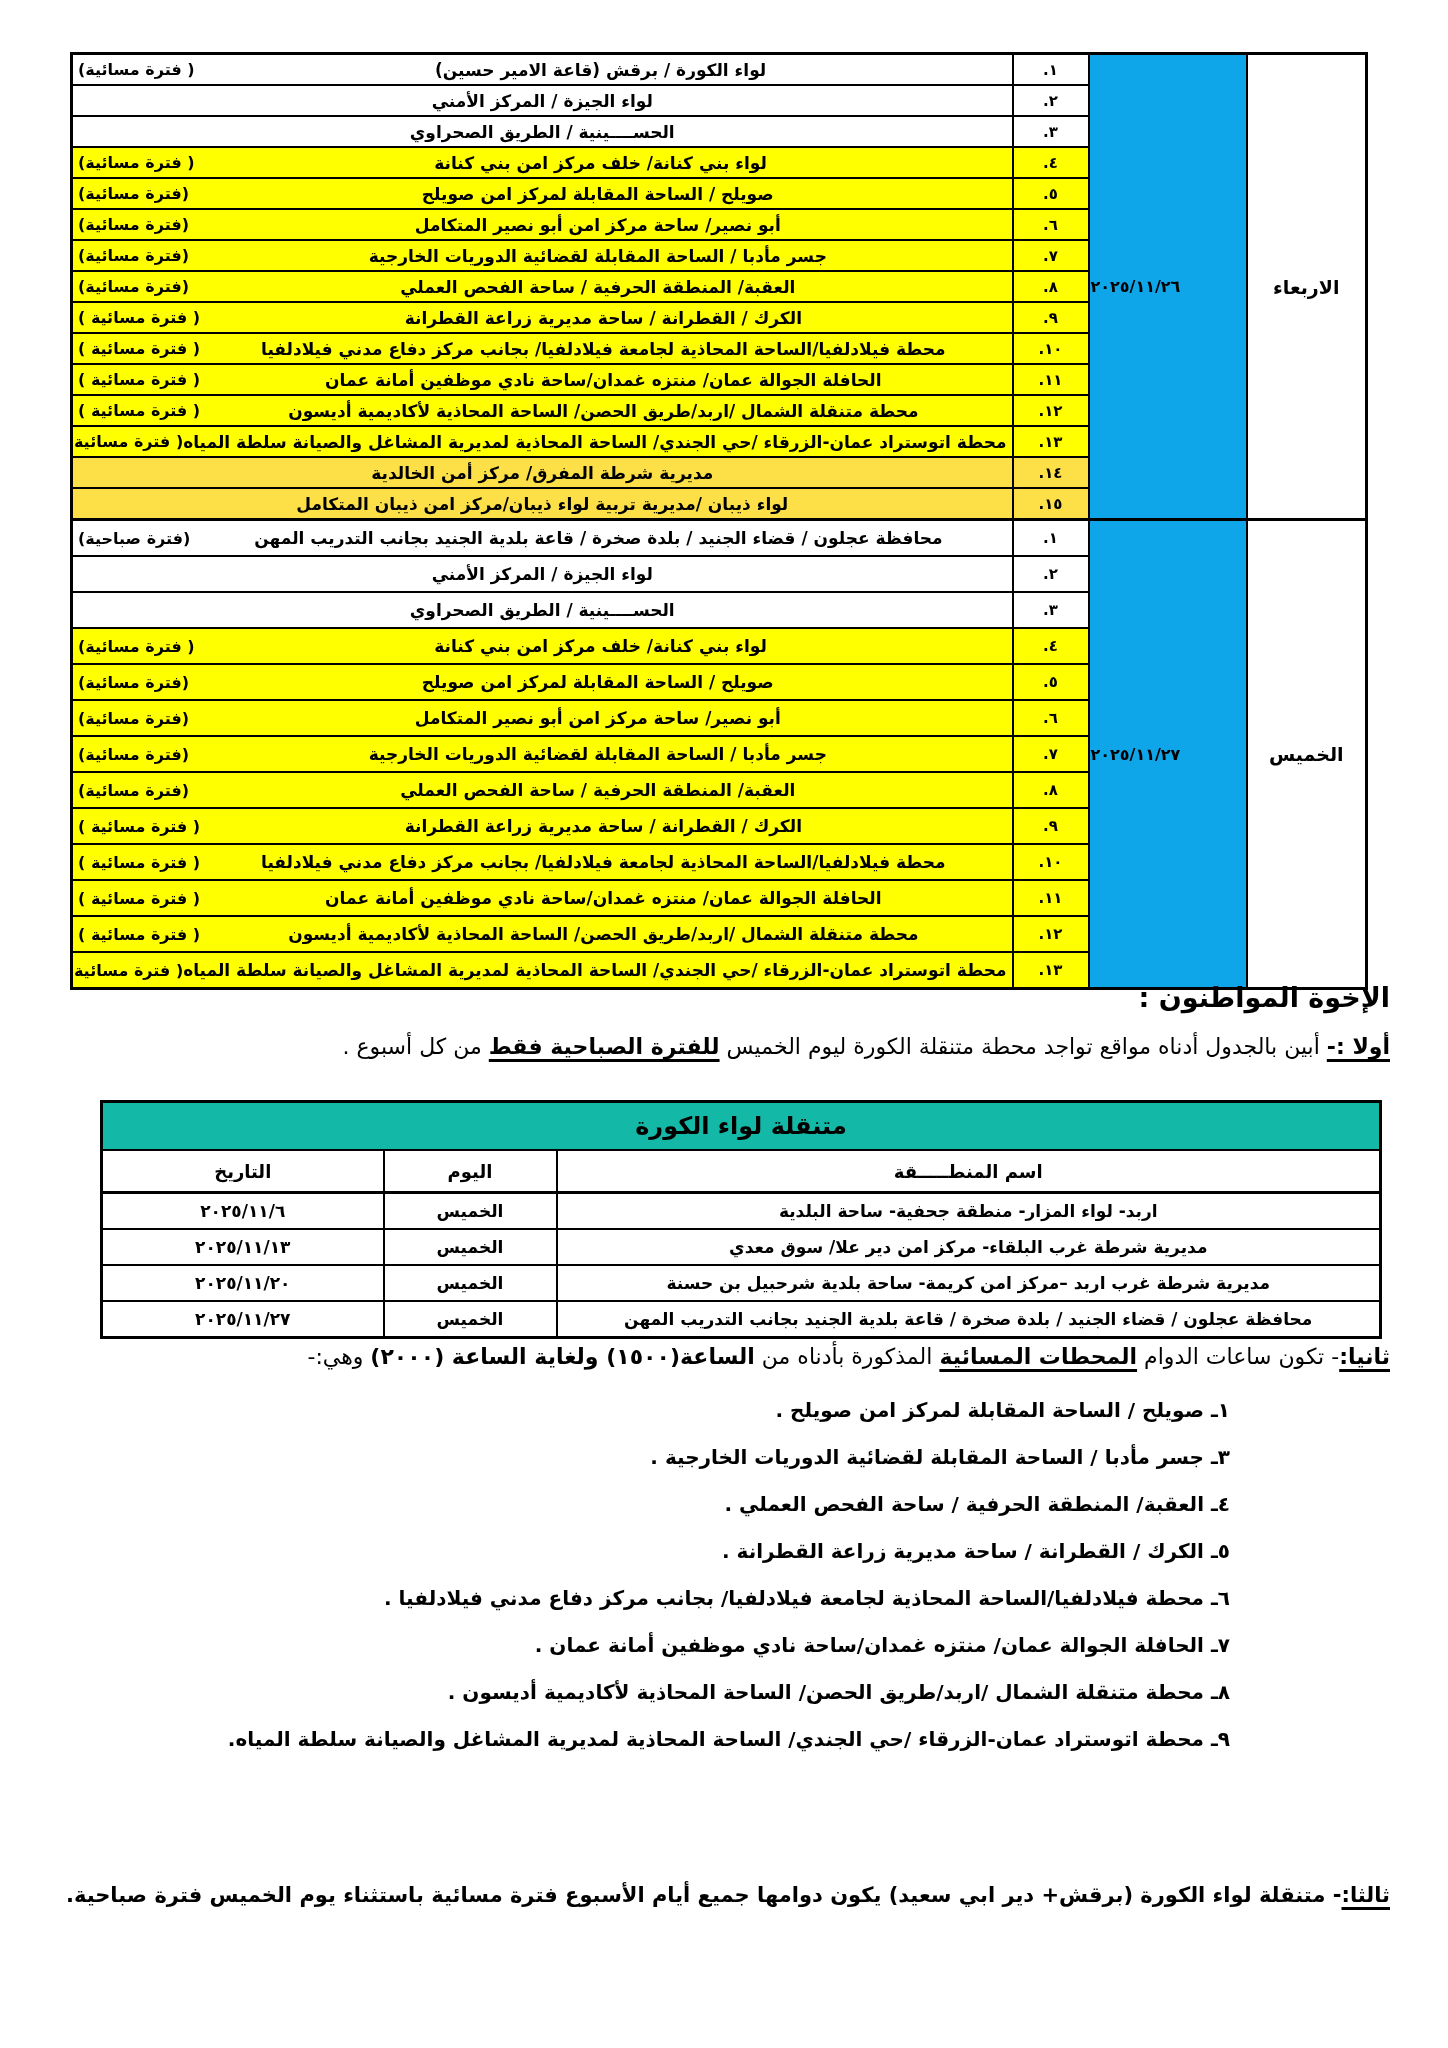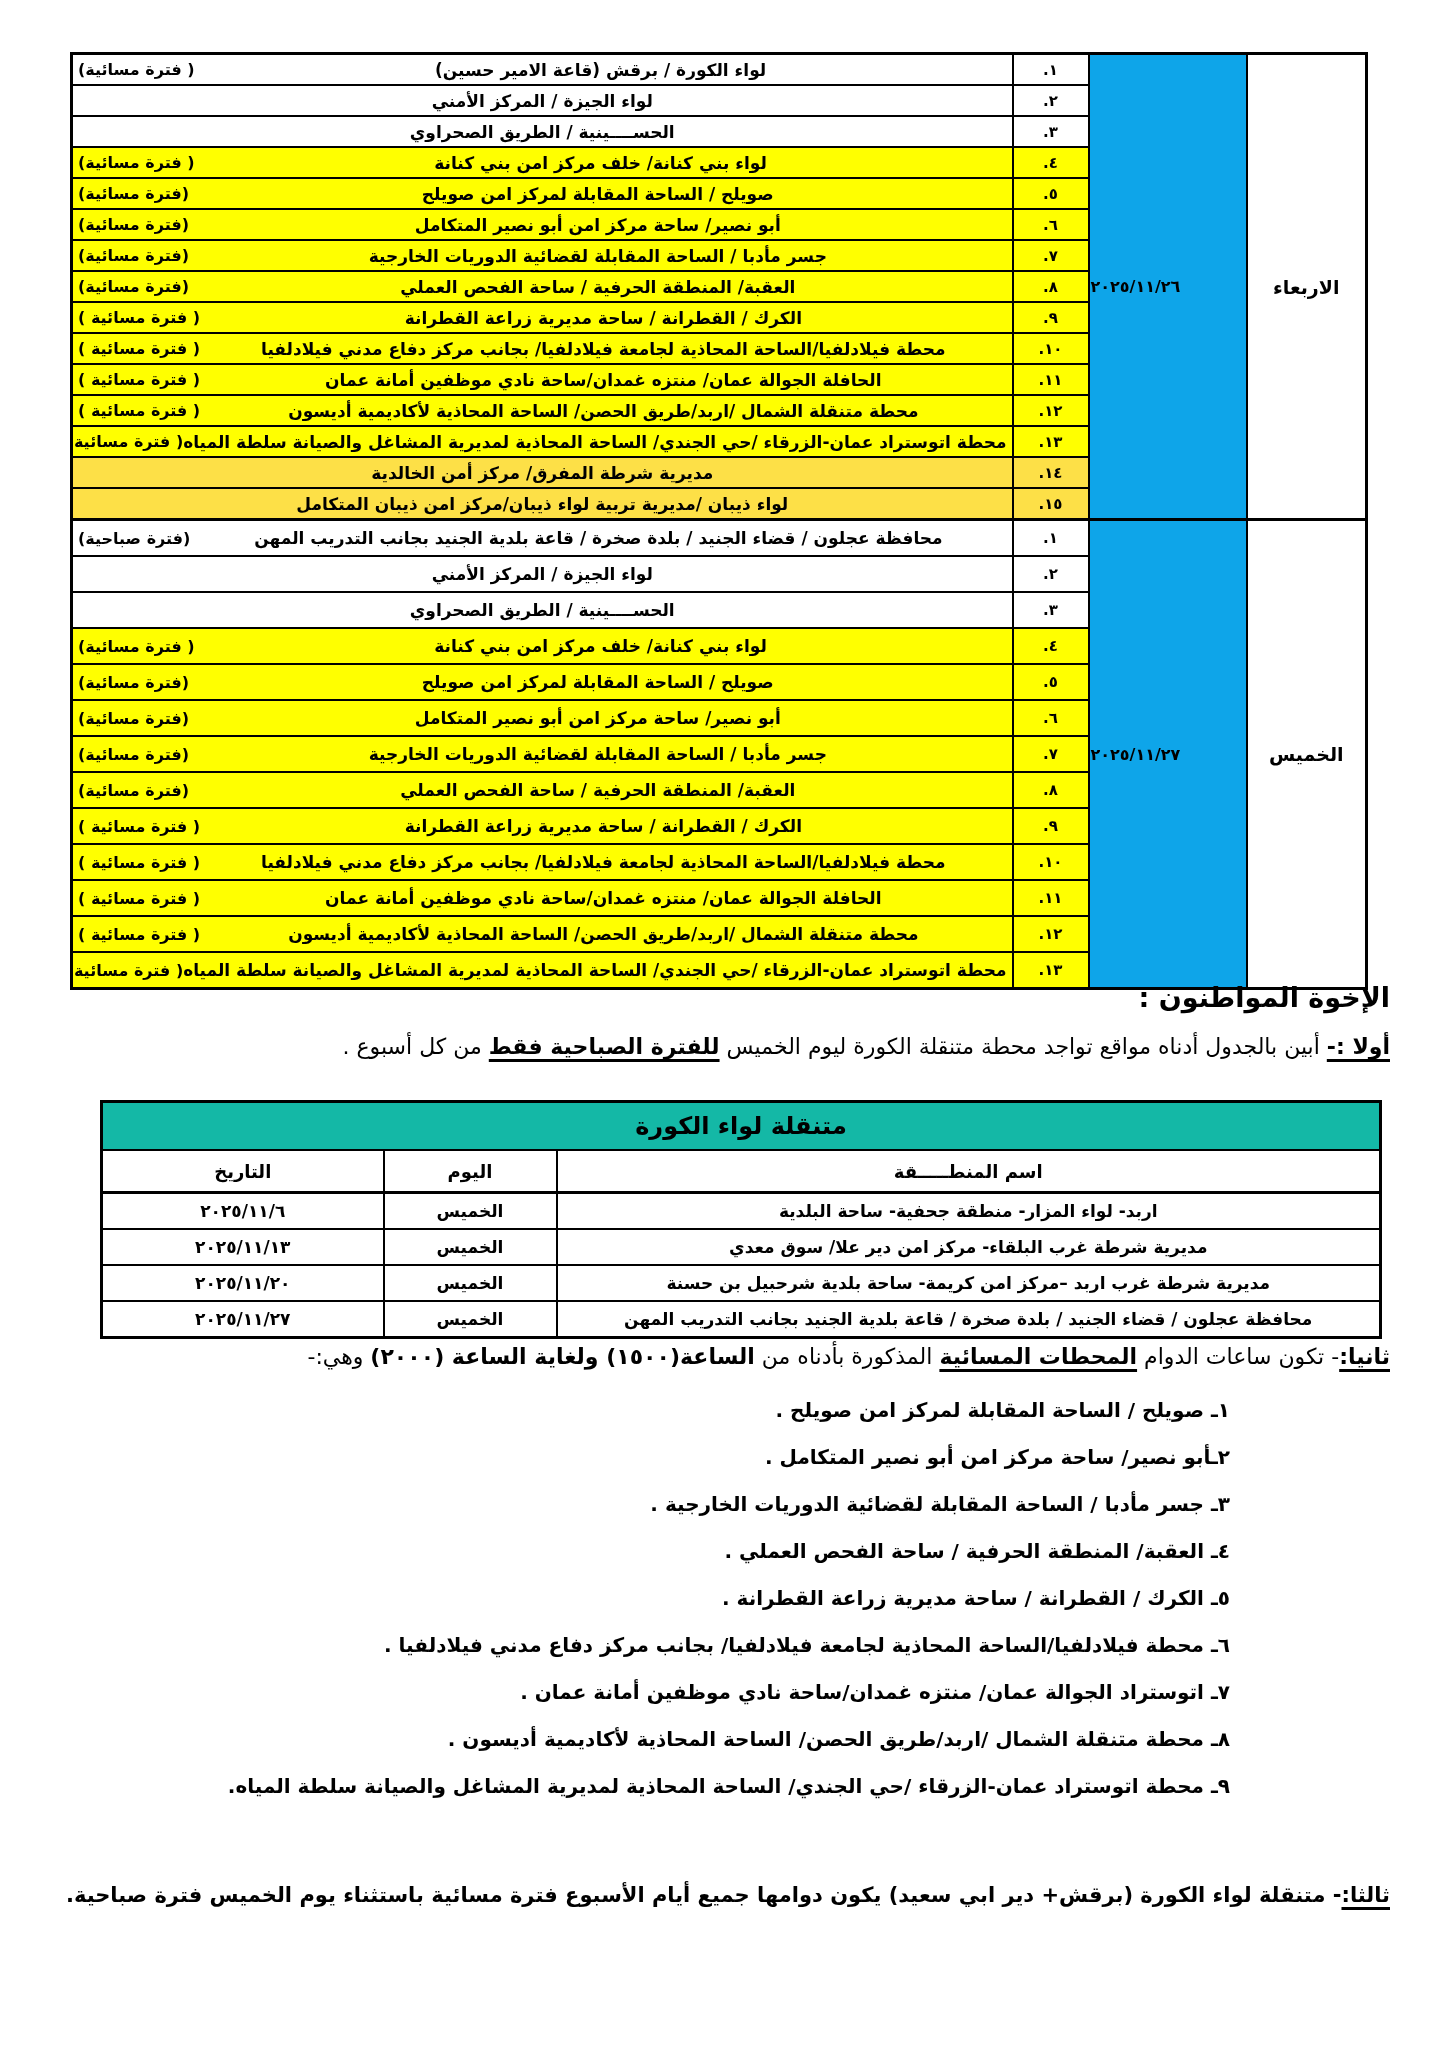--- a/index.html
+++ b/index.html
@@ -360,26 +360,25 @@
         </tr>
       </tbody>
   </table>
 
   <div class="para p-second">
     <span class="b u">ثانيا:</span><span>- تكون ساعات الدوام </span><span class="b u">المحطات المسائية</span><span> المذكورة بأدناه من </span><span class="b">الساعة(١٥٠٠) ولغاية الساعة (٢٠٠٠)</span><span> وهي:-</span>
   </div>
 
   <div class="evening-list" id="evening-list">
       <div class="list-item">١ـ  صويلح / الساحة المقابلة لمركز امن صويلح .</div>
-      <div class="list-item">٢ـأبو نصير/ ساحة مركز امن أبو نصير المتكامل .</div>
       <div class="list-item">٣ـ جسر مأدبا / الساحة المقابلة لقضائية الدوريات الخارجية .</div>
       <div class="list-item">٤ـ العقبة/ المنطقة الحرفية / ساحة الفحص العملي .</div>
       <div class="list-item">٥ـ الكرك / القطرانة / ساحة مديرية زراعة القطرانة .</div>
       <div class="list-item">٦ـ محطة فيلادلفيا/الساحة المحاذية لجامعة فيلادلفيا/ بجانب مركز دفاع مدني فيلادلفيا .</div>
-      <div class="list-item">٧ـ اتوستراد الجوالة عمان/ منتزه غمدان/ساحة نادي موظفين أمانة عمان .</div>
+      <div class="list-item">٧ـ الحافلة الجوالة عمان/ منتزه غمدان/ساحة نادي موظفين أمانة عمان .</div>
       <div class="list-item">٨ـ محطة متنقلة الشمال /اربد/طريق الحصن/ الساحة المحاذية لأكاديمية أديسون .</div>
       <div class="list-item">٩ـ  محطة اتوستراد عمان-الزرقاء /حي الجندي/ الساحة المحاذية لمديرية المشاغل والصيانة سلطة المياه.</div>
     </div>
 
   <div class="para p-third">
     <span class="b u">ثالثا:</span><span class="b">- متنقلة لواء الكورة (برقش+ دير ابي سعيد) يكون دوامها جميع أيام الأسبوع فترة مسائية باستثناء يوم الخميس فترة صباحية.</span>
   </div>
 
 </div>
 

